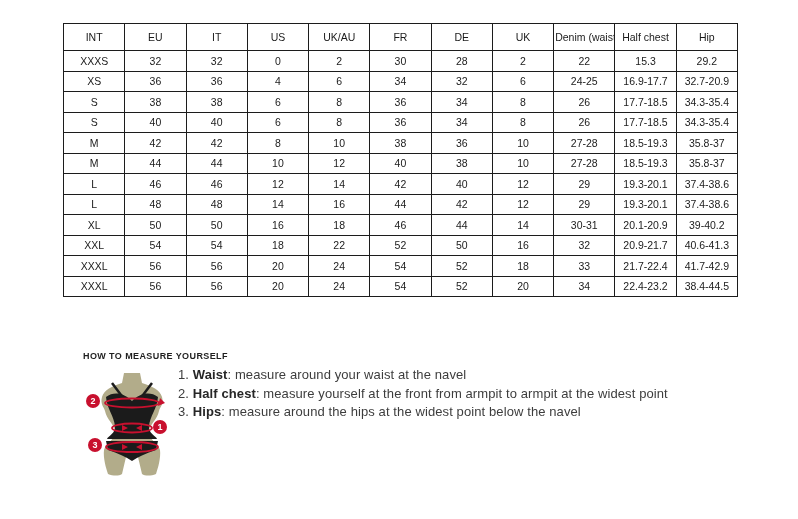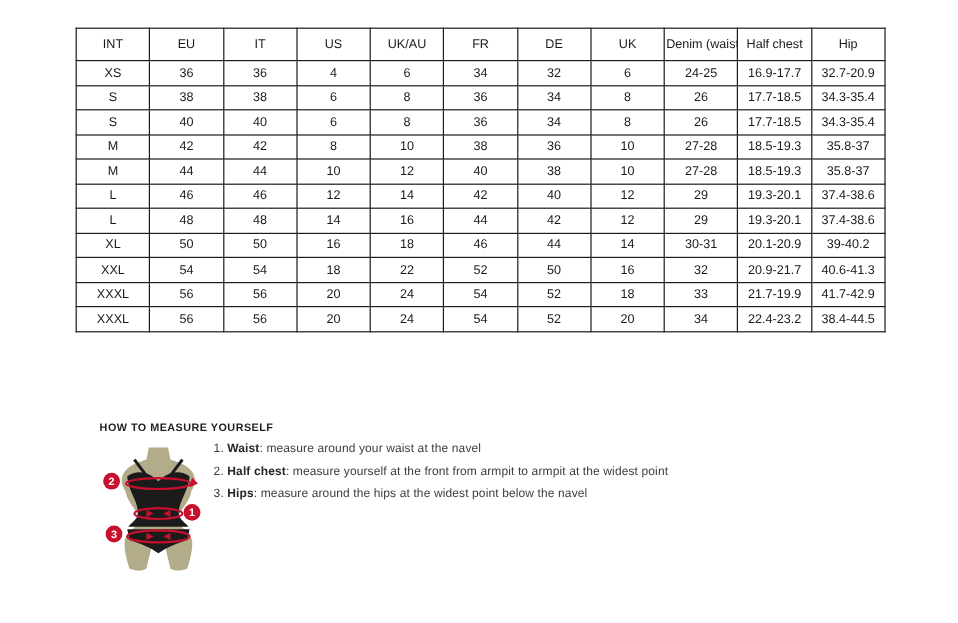--- a/index.html
+++ b/index.html
@@ -22,21 +22,21 @@
   .size-table th { height:27px;margin-top:19px; }
   .size-table td { height:20.5px; }
 
   
   .measure-title {
     position:absolute; left:83px; top:351px;
     font-size:9px; font-weight:700; letter-spacing:0.4px; color:#1f1f1f;
   }
   .steps {
     position:absolute; left:178px; top:370px;
-    font-size:10px; color:#3d3d3d; letter-spacing:0.1px;
+    font-size:13px; color:#3d3d3d; letter-spacing:0.1px;
   }
   .step { margin-bottom:8.5px; line-height:10px; white-space:nowrap; }
   .step .term { font-weight:700; color:#262626; }
 
   
   .figure { position:absolute; left:76px; top:370px; width:112px; height:110px; }
   .figure svg { display:block; width:112px; height:110px; }
 
   .badge {
     position:absolute; width:14px; height:14px; border-radius:50%;
@@ -63,20 +63,33 @@
           <th>FR</th>
           <th>DE</th>
           <th>UK</th>
           <th>Denim (waist)</th>
           <th>Half chest</th>
           <th>Hip</th>
         </tr>
     </thead>
     <tbody>
         <tr>
+          <td>XXXS</td>
+          <td>32</td>
+          <td>32</td>
+          <td>0</td>
+          <td>2</td>
+          <td>30</td>
+          <td>28</td>
+          <td>2</td>
+          <td>22</td>
+          <td>15.3</td>
+          <td>29.2</td>
+        </tr>
+        <tr>
           <td>XS</td>
           <td>36</td>
           <td>36</td>
           <td>4</td>
           <td>6</td>
           <td>34</td>
           <td>32</td>
           <td>6</td>
           <td>24-25</td>
           <td>16.9-17.7</td>
@@ -189,21 +202,21 @@
         <tr>
           <td>XXXL</td>
           <td>56</td>
           <td>56</td>
           <td>20</td>
           <td>24</td>
           <td>54</td>
           <td>52</td>
           <td>18</td>
           <td>33</td>
-          <td>21.7-19.9</td>
+          <td>21.7-22.4</td>
           <td>41.7-42.9</td>
         </tr>
         <tr>
           <td>XXXL</td>
           <td>56</td>
           <td>56</td>
           <td>20</td>
           <td>24</td>
           <td>54</td>
           <td>52</td>

